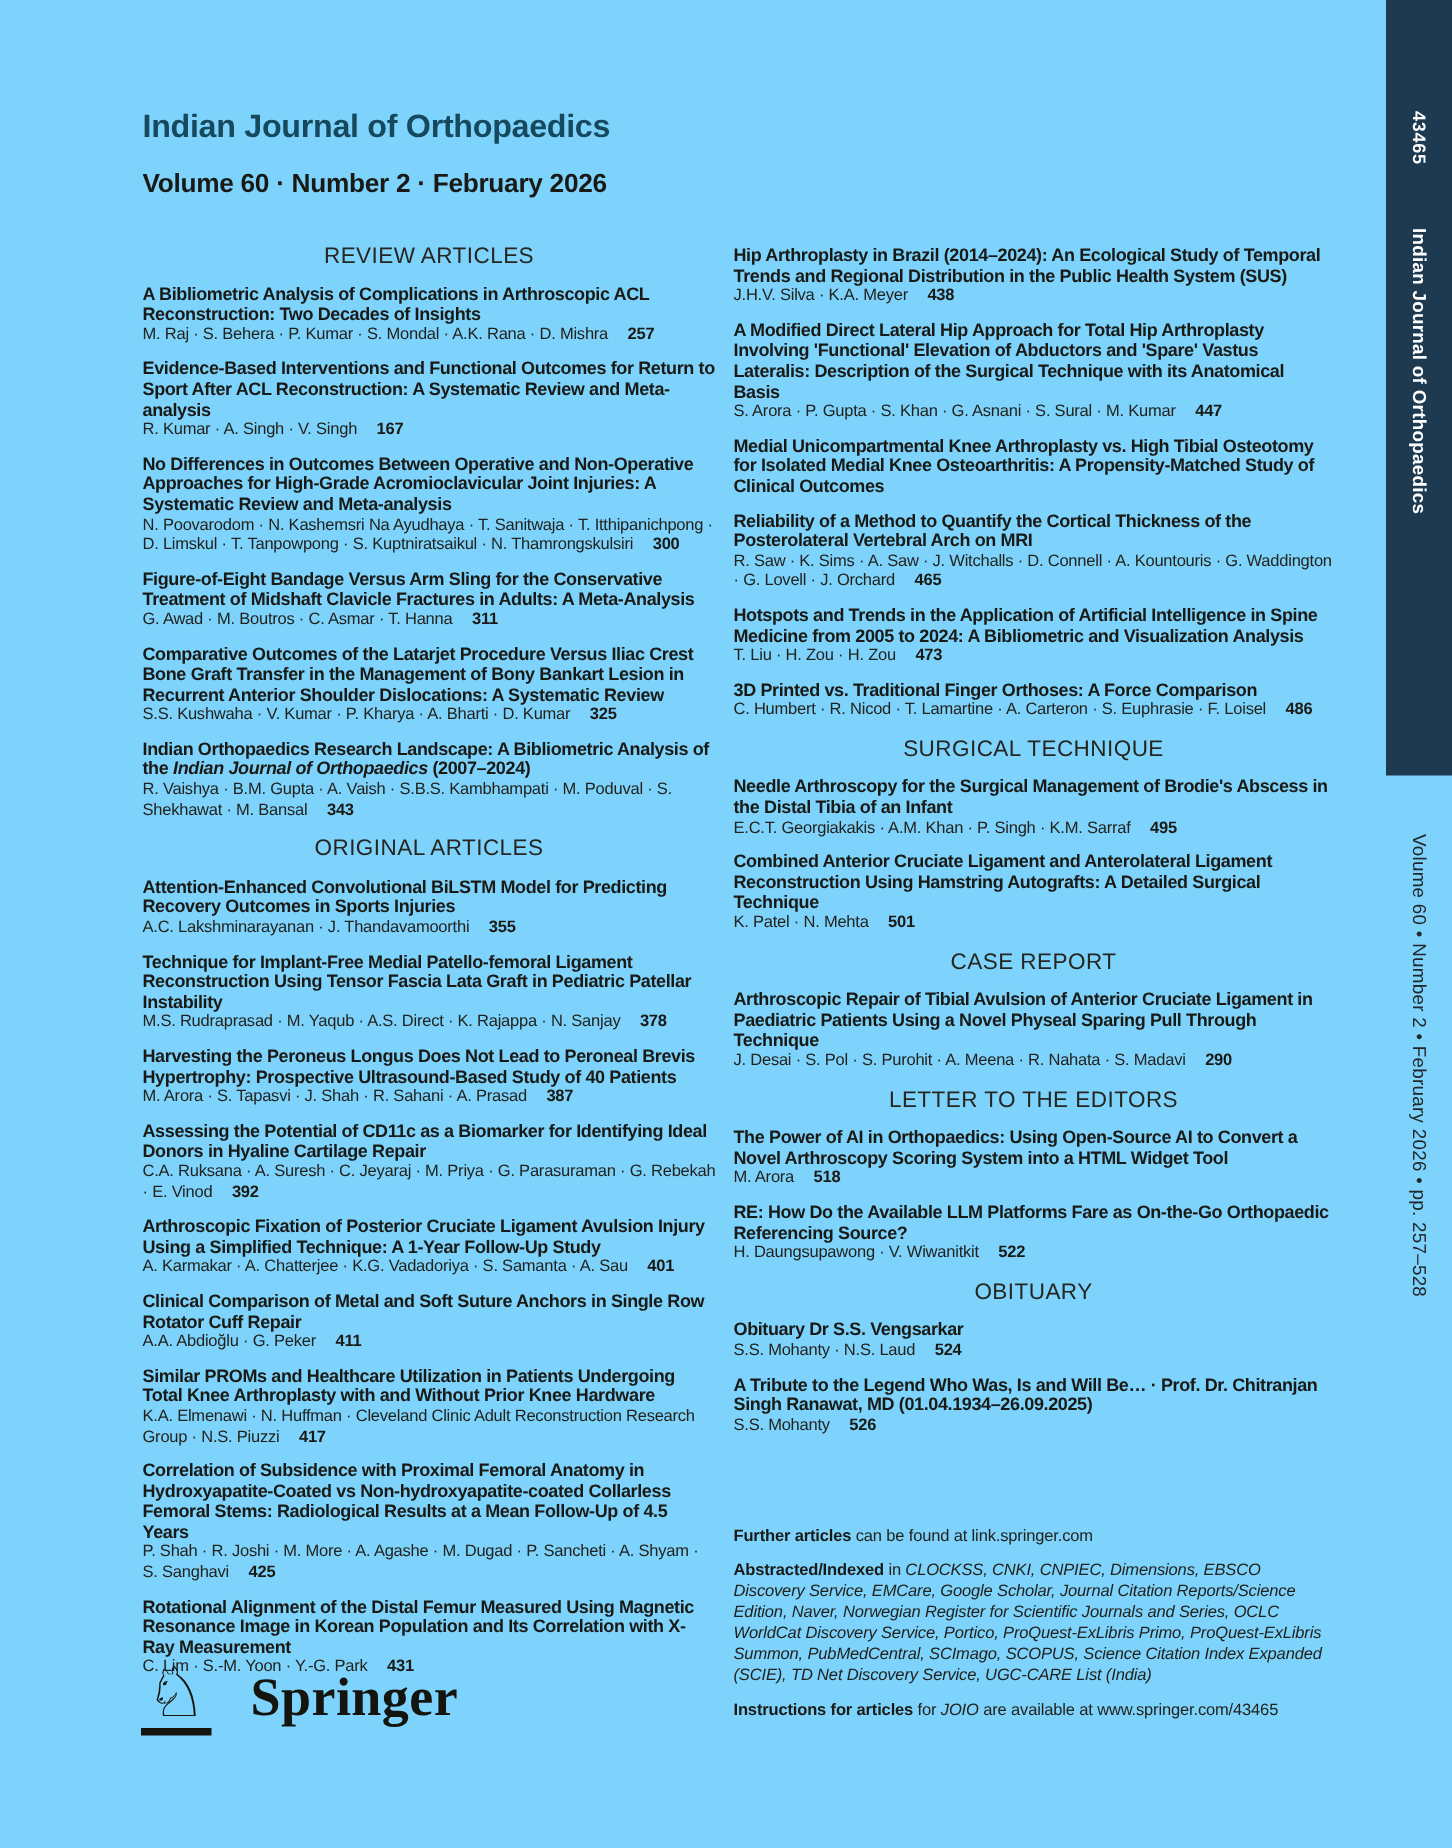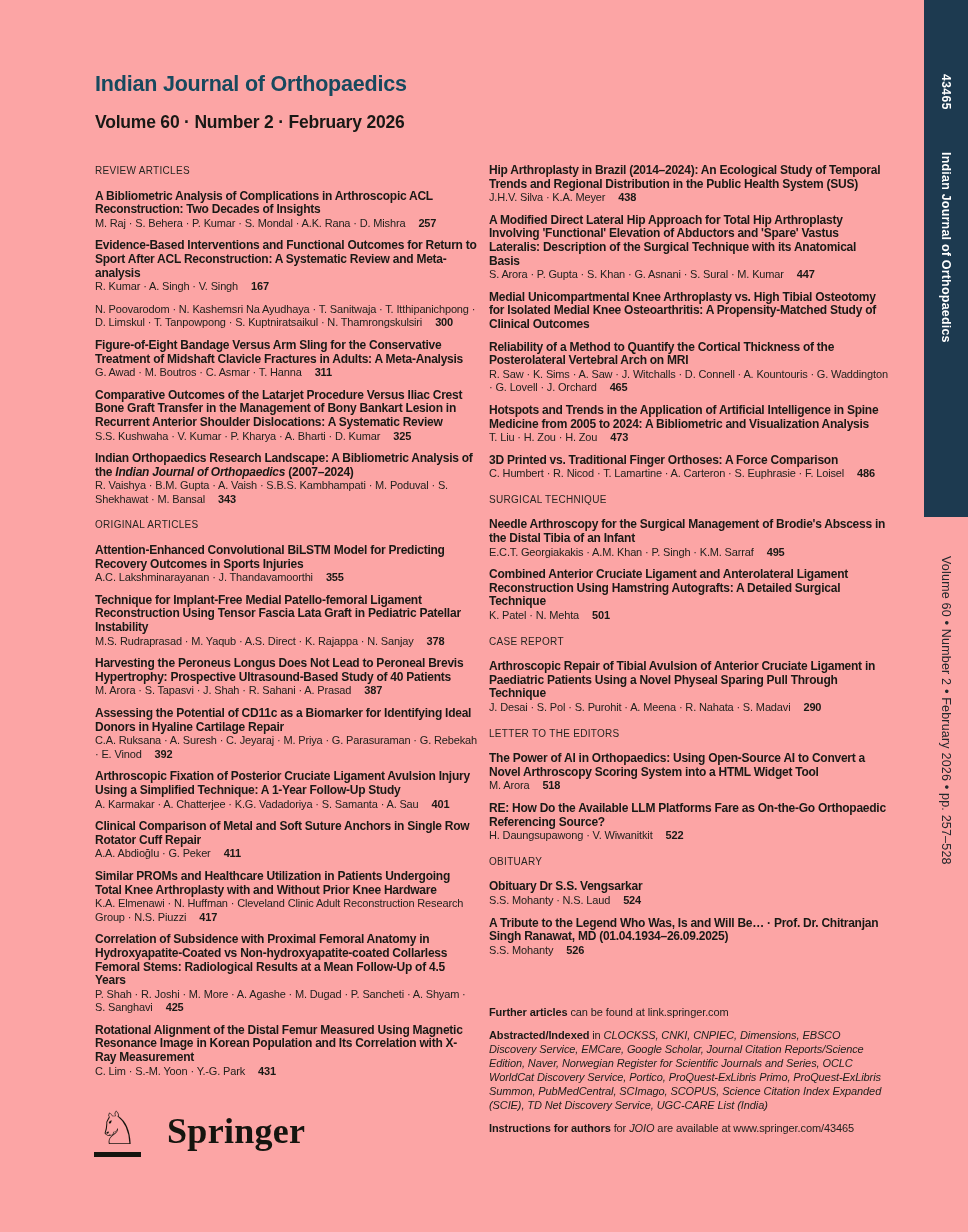--- a/index.html
+++ b/index.html
@@ -4,53 +4,53 @@
 <style>
   * { margin:0; padding:0; box-sizing:border-box; }
   html,body { width:968px; height:1232px; }
   body {
     background:#f4f1ce;
     font-family:"Liberation Sans", sans-serif;
     color:#1b1b17;
     position:relative;
     overflow:hidden;
   }
-  .page { position:absolute; inset:0; background:#fca5a5; }
+  .page { position:absolute; inset:0; background:#7dd3fc; }
 
   
   .masthead { position:absolute; left:95px; top:72px; }
   .journal-title {
     font-size:21.5px; font-weight:700; color:#17495e; line-height:1.15;
     letter-spacing:-0.2px;
   }
   .issue-line { margin-top:15px; font-size:17.5px; font-weight:700; color:#191915; letter-spacing:-0.2px; }
 
   
   .toc-col { position:absolute; top:164px; }
   .toc-col-left  { left:95px;  width:382px; }
   .toc-col-right { left:489px; width:400px; }
   .toc-col > :first-child { margin-top:0; }
 
   .section-label {
-    font-size:10px; letter-spacing:0.3px; color:#262621;
-    margin:12px 0 12px 0; line-height:13.6px;
+    font-size:15px; letter-spacing:0.3px; color:#262621;
+    margin:12px 0 12px 0; line-height:13.6px;text-align:center;
   }
   .article { margin-bottom:9px; }
   .art-title {
     font-size:12px; font-weight:700; line-height:13.6px;
     letter-spacing:-0.25px; color:#191915;
   }
   .art-title .it { font-style:italic; }
   .art-authors {
     font-size:11px; line-height:13.6px; letter-spacing:-0.15px; color:#22221d;
   }
   .art-authors .pg { font-weight:700; margin-left:13px; color:#191915; }
 
   
-  .footer-notes { margin-top:48px; }
+  .footer-notes { margin-top:60px; }
   .footer-notes p { font-size:11px; line-height:14px; letter-spacing:-0.1px; margin-bottom:9px; color:#22221d; }
   .footer-notes .b { font-weight:700; color:#191915; }
   .footer-notes .i { font-style:italic; }
 
   
   .publisher { position:absolute; left:94px; top:1104px; display:flex; align-items:flex-start; }
   .horse-wrap { display:inline-flex; flex-direction:column; align-items:center; }
   .horse { font-size:46px; line-height:48px; color:#15150f; }
   .horse-bar { width:47px; height:5px; background:#15150f; margin-top:0px; }
   .wordmark {
@@ -96,20 +96,21 @@
       <div class="section-label">REVIEW ARTICLES</div>
       <div class="article">
         <div class="art-title"><span>A Bibliometric Analysis of Complications in Arthroscopic ACL Reconstruction: Two Decades of Insights</span></div>
         <div class="art-authors"><span>M. Raj · S. Behera · P. Kumar · S. Mondal · A.K. Rana · D. Mishra</span><span class="pg">257</span></div>
       </div>
       <div class="article">
         <div class="art-title"><span>Evidence-Based Interventions and Functional Outcomes for Return to Sport After ACL Reconstruction: A Systematic Review and Meta-analysis</span></div>
         <div class="art-authors"><span>R. Kumar · A. Singh · V. Singh</span><span class="pg">167</span></div>
       </div>
       <div class="article">
+        <div class="art-title"><span>No Differences in Outcomes Between Operative and Non-Operative Approaches for High-Grade Acromioclavicular Joint Injuries: A Systematic Review and Meta-analysis</span></div>
         <div class="art-authors"><span>N. Poovarodom · N. Kashemsri Na Ayudhaya · T. Sanitwaja · T. Itthipanichpong · D. Limskul · T. Tanpowpong · S. Kuptniratsaikul · N. Thamrongskulsiri</span><span class="pg">300</span></div>
       </div>
       <div class="article">
         <div class="art-title"><span>Figure-of-Eight Bandage Versus Arm Sling for the Conservative Treatment of Midshaft Clavicle Fractures in Adults: A Meta-Analysis</span></div>
         <div class="art-authors"><span>G. Awad · M. Boutros · C. Asmar · T. Hanna</span><span class="pg">311</span></div>
       </div>
       <div class="article">
         <div class="art-title"><span>Comparative Outcomes of the Latarjet Procedure Versus Iliac Crest Bone Graft Transfer in the Management of Bony Bankart Lesion in Recurrent Anterior Shoulder Dislocations: A Systematic Review</span></div>
         <div class="art-authors"><span>S.S. Kushwaha · V. Kumar · P. Kharya · A. Bharti · D. Kumar</span><span class="pg">325</span></div>
       </div>
@@ -208,21 +209,21 @@
         <div class="art-title"><span>Obituary Dr S.S. Vengsarkar</span></div>
         <div class="art-authors"><span>S.S. Mohanty · N.S. Laud</span><span class="pg">524</span></div>
       </div>
       <div class="article">
         <div class="art-title"><span>A Tribute to the Legend Who Was, Is and Will Be… · Prof. Dr. Chitranjan Singh Ranawat, MD (01.04.1934–26.09.2025)</span></div>
         <div class="art-authors"><span>S.S. Mohanty</span><span class="pg">526</span></div>
       </div>
       <div class="footer-notes" id="footer-notes">
         <p><span class="b">Further articles</span><span> can be found at link.springer.com</span></p>
         <p><span class="b">Abstracted/Indexed</span><span> in </span><span class="i">CLOCKSS, CNKI, CNPIEC, Dimensions, EBSCO Discovery Service, EMCare, Google Scholar, Journal Citation Reports/Science Edition, Naver, Norwegian Register for Scientific Journals and Series, OCLC WorldCat Discovery Service, Portico, ProQuest-ExLibris Primo, ProQuest-ExLibris Summon, PubMedCentral, SCImago, SCOPUS, Science Citation Index Expanded (SCIE), TD Net Discovery Service, UGC-CARE List (India)</span></p>
-        <p><span class="b">Instructions for authors</span><span> for </span><span class="i">JOIO</span><span> are available at www.springer.com/43465</span></p>
+        <p><span class="b">Instructions for articles</span><span> for </span><span class="i">JOIO</span><span> are available at www.springer.com/43465</span></p>
       </div>
   </main>
 
   <div class="publisher">
     <span class="horse-wrap">
       <span class="horse">♘</span>
       <span class="horse-bar"></span>
     </span>
     <span class="wordmark">Springer</span>
   </div>

